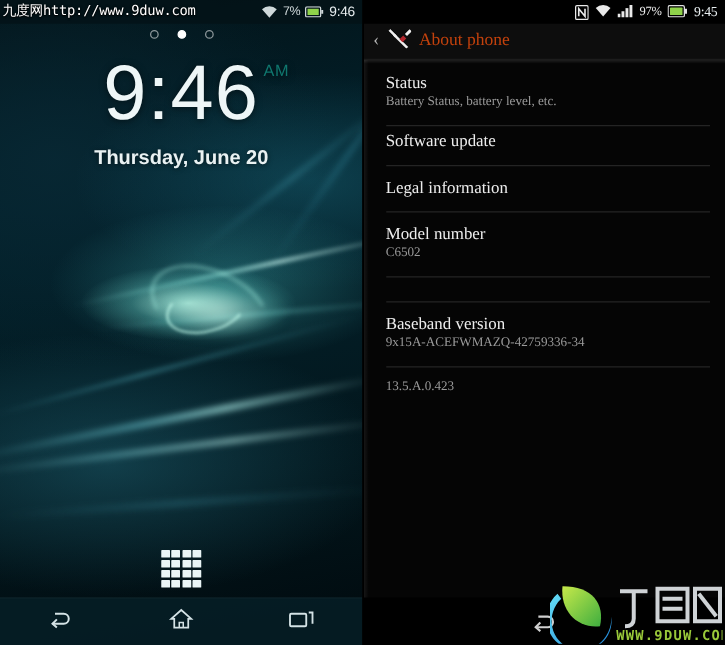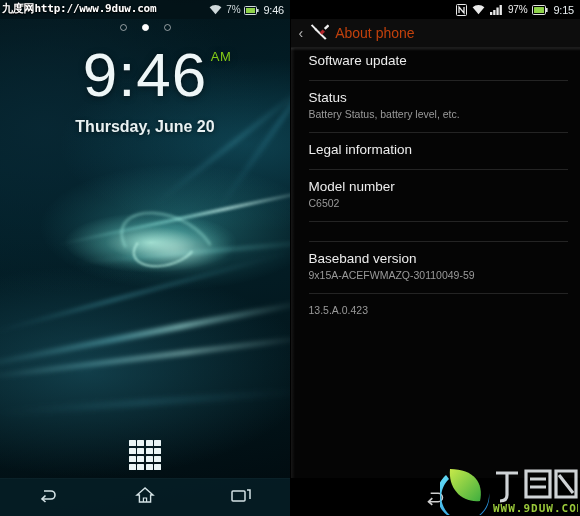--- a/index.html
+++ b/index.html
@@ -61,51 +61,51 @@
   .lstatus{position:absolute;left:0;top:0;width:290px;height:19px;
            background:rgba(4,18,23,.82);display:flex;align-items:center;
            justify-content:flex-end;padding-right:6px;box-sizing:border-box;gap:4px;}
   .lstat-ico{display:flex;align-items:center;gap:4px;}
   .pct{color:#cfd8da;font-size:10px;letter-spacing:-.2px;}
   .clk-sb{color:#e8eef0;font-size:11px;letter-spacing:-.2px;}
 
   .watermark-top{position:absolute;left:2px;top:1px;z-index:9;
       font-family:"DejaVu Sans Mono","Liberation Mono",monospace;
       font-size:11px;color:#fff;letter-spacing:-.2px;white-space:nowrap;
-      text-shadow:0 0 2px #000,0 1px 1px #000;font-weight:bold;}
+      text-shadow:0 0 2px #000,0 1px 1px #000;}
 
   .dots{position:absolute;top:24px;left:0;width:290px;display:flex;
         justify-content:center;gap:15px;}
   .dot{width:7px;height:7px;border-radius:50%;box-sizing:border-box;
        border:1.5px solid rgba(255,255,255,.55);}
   .dot.on{background:#fff;border-color:#fff;}
 
   .clockwrap{position:absolute;left:0;top:44px;width:290px;text-align:center;}
   .bigclock{display:inline-block;position:relative;color:#eef6f7;
             font-size:62px;font-weight:300;letter-spacing:1px;line-height:1;
             text-shadow:0 1px 6px rgba(0,0,0,.5);}
   .ampm{position:absolute;right:-24px;top:6px;font-size:13px;font-weight:400;
-        color:#84cc16;letter-spacing:.5px;}
+        color:#0f766e;letter-spacing:.5px;}
   .dateline{margin-top:12px;color:#e9f1f2;font-size:16px;font-weight:700;
             text-shadow:0 1px 4px rgba(0,0,0,.55);}
 
   .drawer{position:absolute;left:129px;top:440px;width:32px;height:30px;
           display:grid;grid-template-columns:repeat(4,1fr);
           grid-template-rows:repeat(4,1fr);gap:1.5px;}
   .drawer i{background:#eaf5f6;border-radius:.5px;display:block;}
   .dock-line{position:absolute;left:0;top:478px;width:290px;height:1px;
              background:rgba(255,255,255,.10);}
 
   .lnav{position:absolute;left:0;bottom:0;width:290px;height:38px;
         background:rgba(6,32,40,.78);display:flex;align-items:center;
         justify-content:space-around;}
 
   
   .panel-right{position:relative;width:290px;height:516px;overflow:hidden;
-               background:#050505;border-left:1px solid #000;}
+               background:#050505;border-left:1px solid #000;font-family:Liberation Serif, serif;}
   .rstatus{height:19px;background:#000;display:flex;align-items:center;
            justify-content:flex-end;padding-right:6px;box-sizing:border-box;gap:5px;}
   .rhead{height:29px;background:#0d0d0d;display:flex;align-items:center;
          gap:6px;padding:0 8px;box-sizing:border-box;
          border-bottom:1px solid #1c1c1c;}
   .rhead .chev{color:#b9b9b9;font-size:14px;line-height:1;margin-right:1px;}
   .rhead .title{color:#c2410c;font-size:14px;}
 
   .list{position:relative;height:468px;overflow:hidden;background:#050505;}
   .row{padding:9px 18px 11px 18px;box-sizing:border-box;position:relative;}
@@ -245,59 +245,59 @@
           </svg>
       </span>
       <span class="pct" style="color:#ededed">97%</span>
       <span>
         <svg width="16" height="10" viewBox="0 0 16 10">
             <rect x="0.5" y="0.5" width="13" height="9" rx="1.2" fill="none" stroke="#e0e0e0"></rect>
             <rect x="2" y="2" width="10" height="6" rx="0.5" fill="#8fd24a"></rect>
             <rect x="14" y="3" width="1.6" height="4" fill="#e0e0e0"></rect>
           </svg>
       </span>
-      <span class="clk-sb">9:15</span>
+      <span class="clk-sb">9:45</span>
     </div>
 
     <div class="rhead">
       <span class="chev">‹</span>
       <span>
         <svg width="19" height="17" viewBox="0 0 19 17">
           <path d="M2.2 1.2 7.4 6.4 6 7.8 0.8 2.6a3.8 3.8 0 0 0 1.4-1.4z" fill="#efefef"></path>
           <path d="M5.8 5 16.6 15.6l-1.6 1.1L4.4 6.4z" fill="#efefef"></path>
           <path d="M17.6 1.4 13.9 5.1l1.7 1.7 3.7-3.7a5.2 5.2 0 0 0-1.7-1.7z" fill="#efefef"></path>
           <path d="M12.6 6.4 9.6 9.4l2.4 2.4 3-3z" fill="#b1262c"></path>
         </svg>
       </span>
       <span class="title">About phone</span>
     </div>
 
     <div class="list">
       <div class="scroll-edge"></div>
       <div class="left-shadow"></div>
 
+      <div class="row">
+        <div class="t">Status</div>
+        <div class="s">Battery Status, battery level, etc.</div>
+      </div>
       <div class="row first">
         <div class="t">Software update</div>
       </div>
       <div class="row">
-        <div class="t">Status</div>
-        <div class="s">Battery Status, battery level, etc.</div>
-      </div>
-      <div class="row">
         <div class="t">Legal information</div>
       </div>
       <div class="row">
         <div class="t">Model number</div>
         <div class="s">C6502</div>
       </div>
       <div class="row">
       </div>
       <div class="row">
         <div class="t">Baseband version</div>
-        <div class="s">9x15A-ACEFWMAZQ-30110049-59</div>
+        <div class="s">9x15A-ACEFWMAZQ-42759336-34</div>
       </div>
       <div class="row">
         <div class="s">13.5.A.0.423</div>
       </div>
     </div>
 
     <div class="rnav">
       <div class="slot">
         <svg width="24" height="17" viewBox="0 0 22 16">
             <path d="M4 12 h9a4 4 0 0 0 0-8H6" fill="none" stroke="#cfcfcf" stroke-width="1.6"></path>

